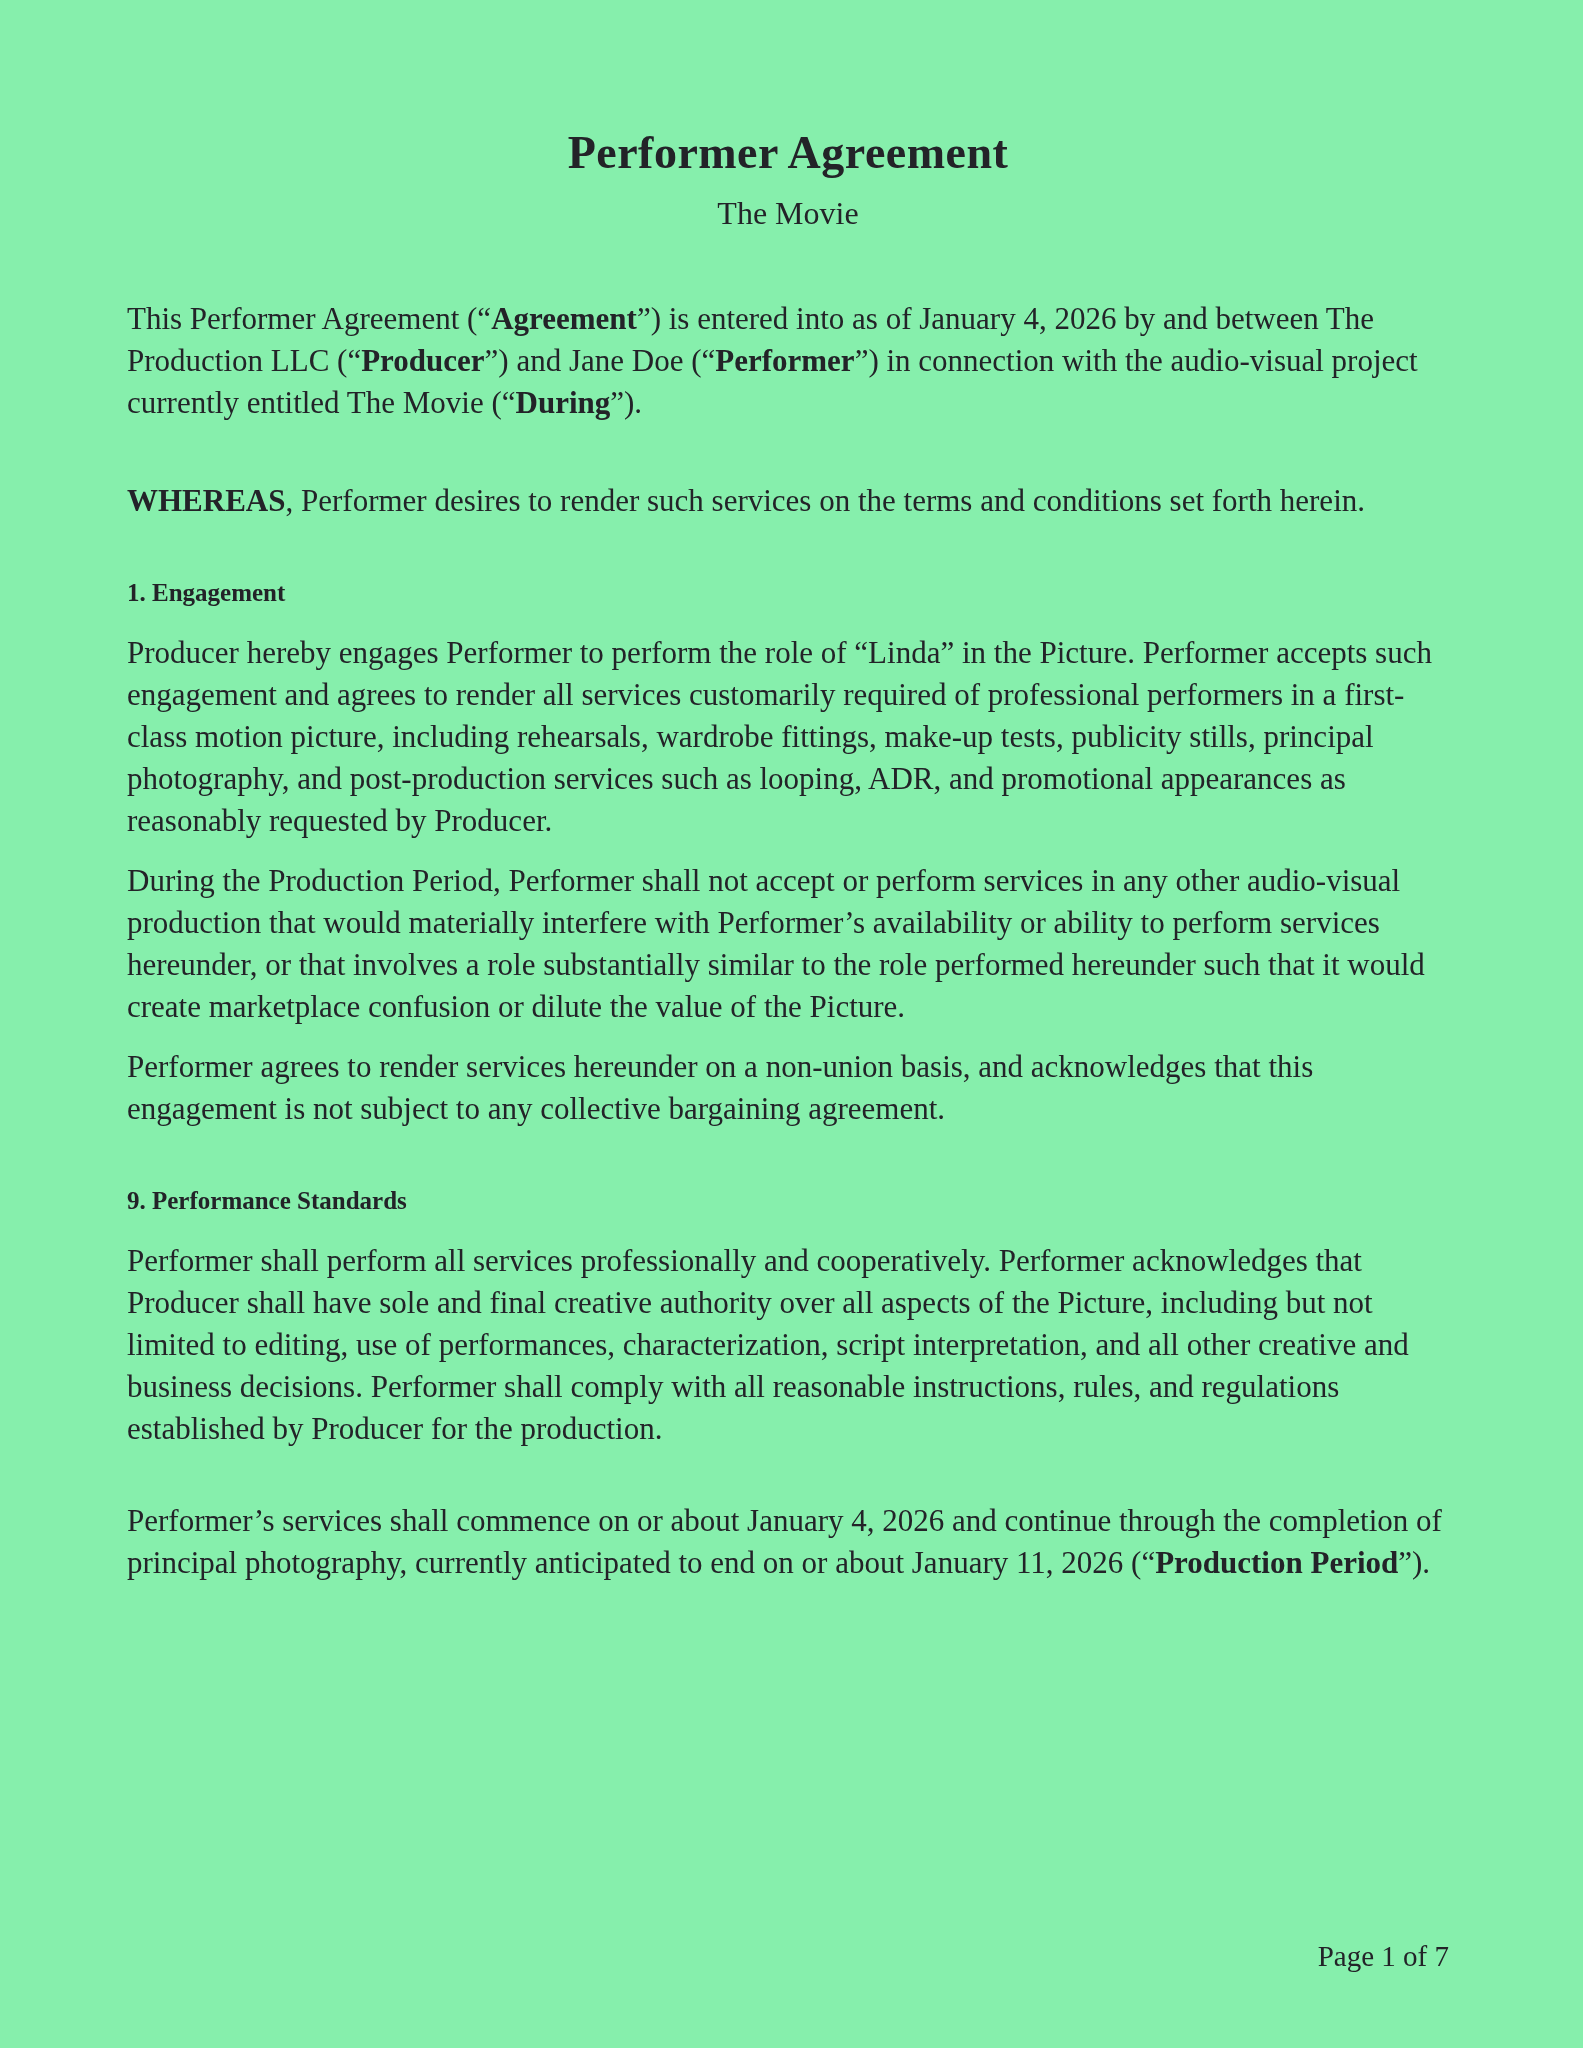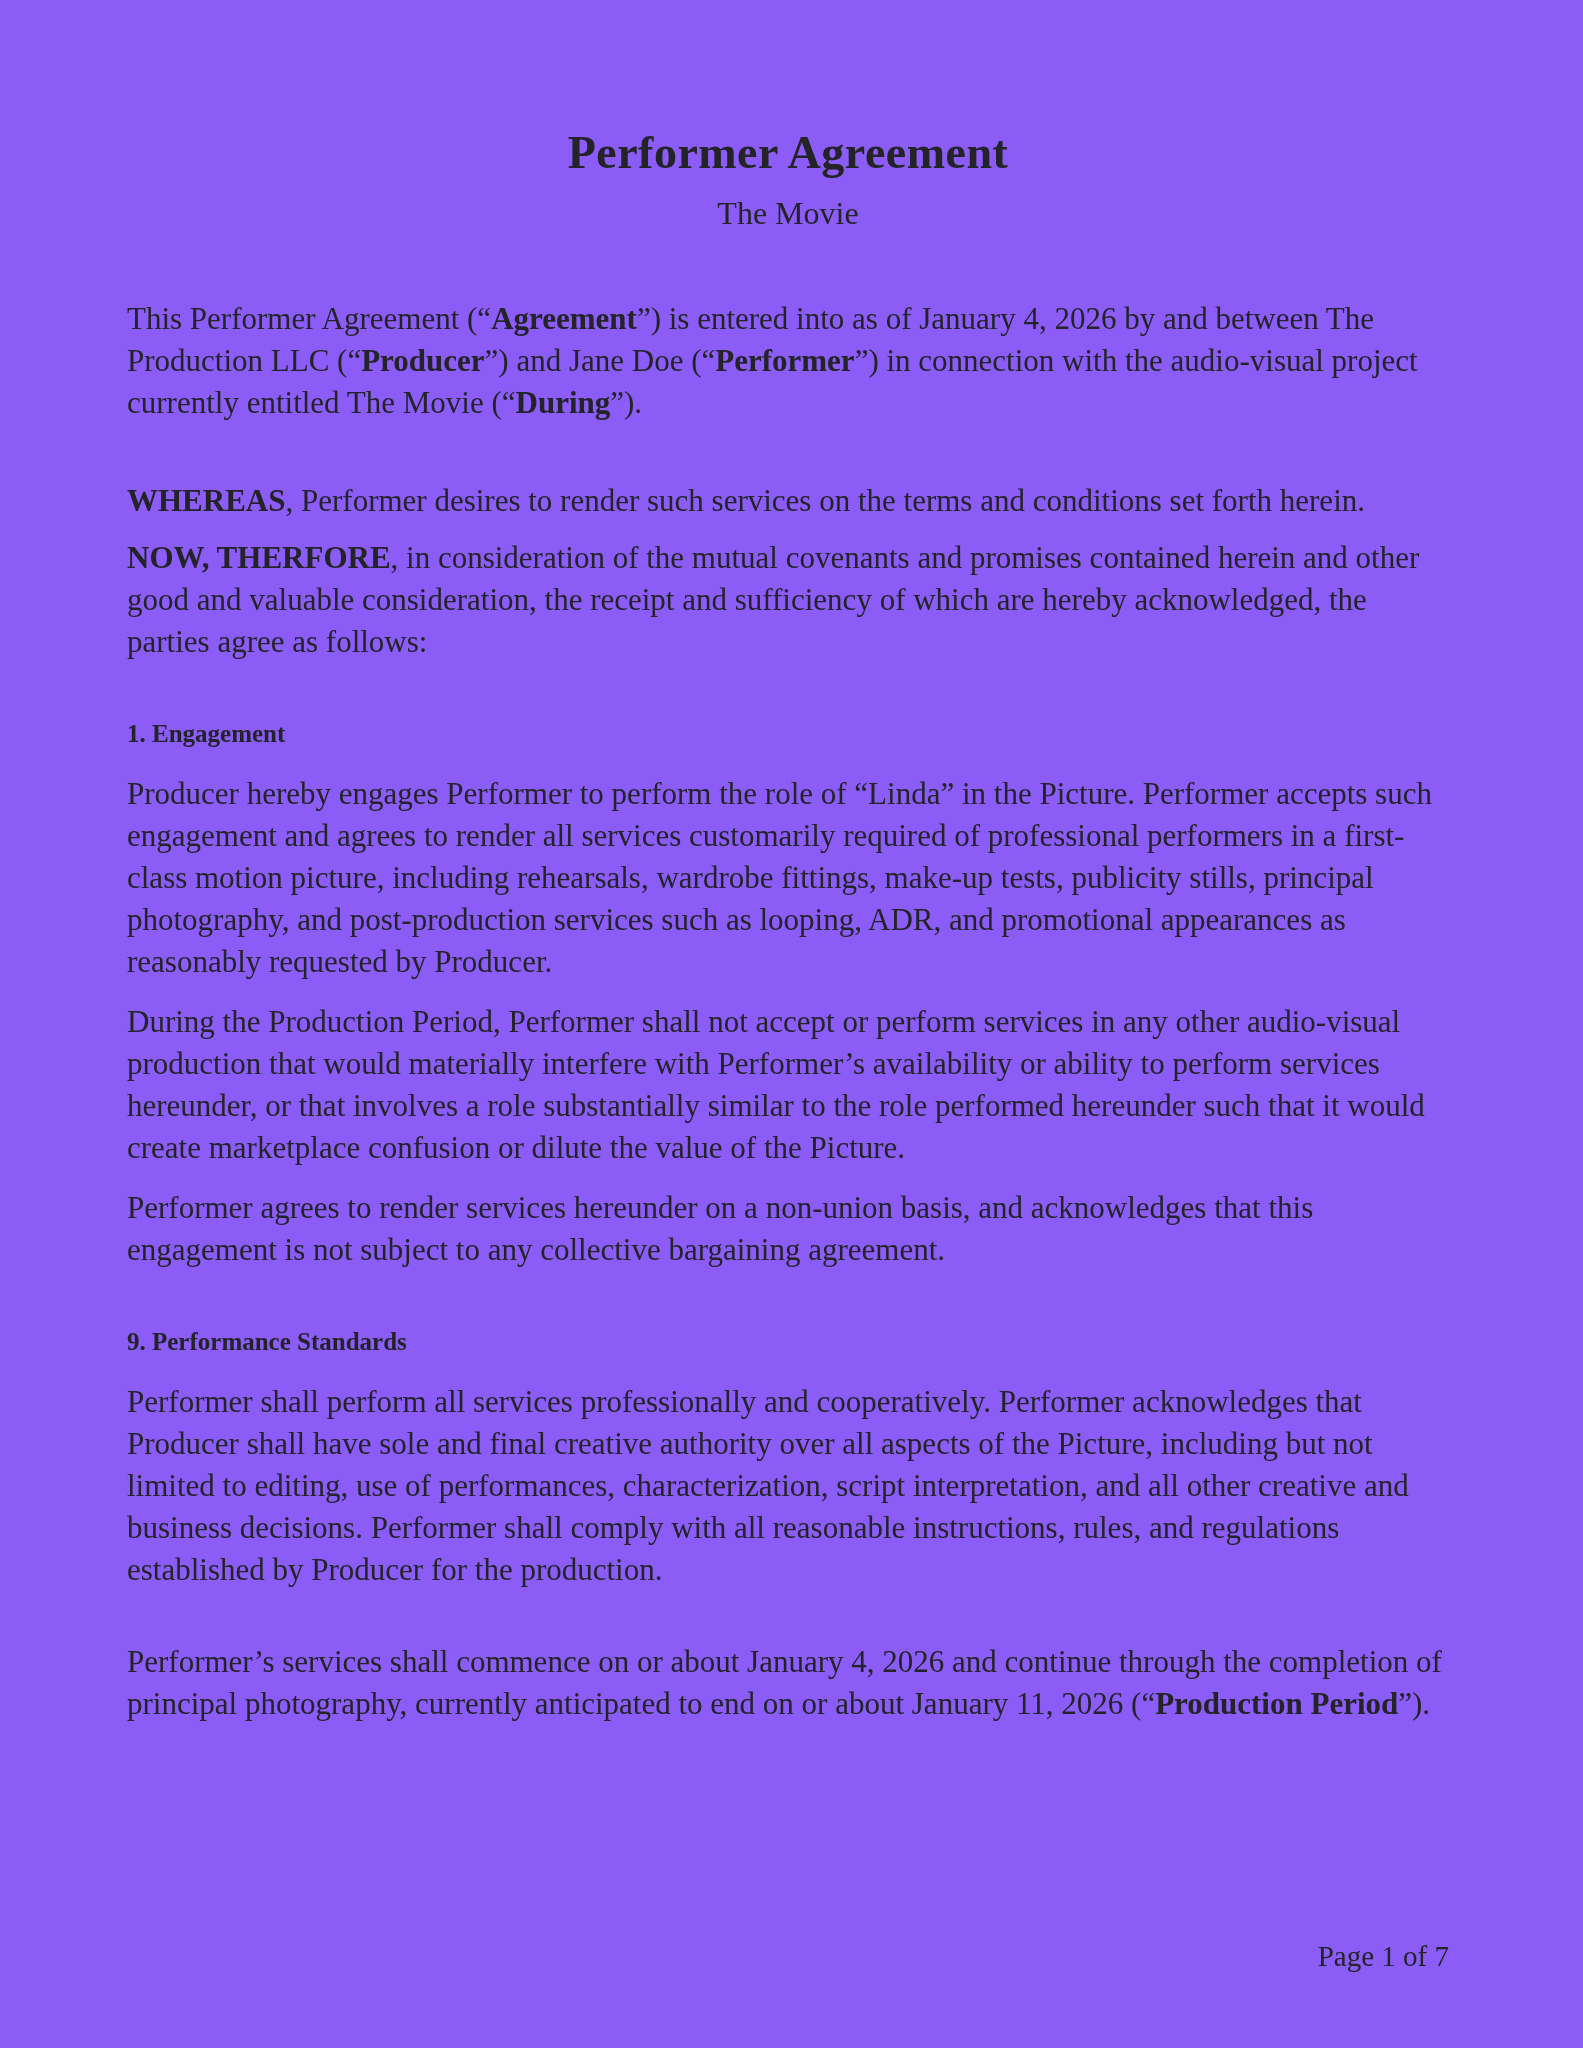--- a/index.html
+++ b/index.html
@@ -1,20 +1,20 @@
 <!DOCTYPE html>
 <html><head>
 <meta charset="utf-8">
 <style>
   html, body { margin: 0; padding: 0; background: #ffffff; }
   .page {
     position: relative;
     width: 1583px;
     height: 2048px;
-    background: #8b5cf6;
+    background: #86efac;
     font-family: "Liberation Serif", "DejaVu Serif", serif;
     color: #232328;
     overflow: hidden;
   }
   .content { padding: 126px 134px 0 127px; }
   .doc-title {
     margin: 0 0 12px 0;
     text-align: center;
     font-size: 46px;
     line-height: 54px;
@@ -63,21 +63,20 @@
 <div class="page">
   <div class="content">
 
     <h1 class="doc-title">Performer Agreement</h1>
     <div class="doc-subtitle">The Movie</div>
 
     <p class="body intro"><span>This Performer Agreement (“</span><b>Agreement</b><span>”) is entered into as of January 4, 2026 by and between The Production LLC (“</span><b>Producer</b><span>”) and Jane Doe (“</span><b>Performer</b><span>”) in connection with the audio-visual project currently entitled The Movie (“</span><b>During</b><span>”).</span></p>
 
     <div class="recitals">
       <p class="body indent"><b>WHEREAS</b><span>, Performer desires to render such services on the terms and conditions set forth herein.</span></p>
-      <p class="body indent"><b>NOW, THERFORE</b><span>, in consideration of the mutual covenants and promises contained herein and other good and valuable consideration, the receipt and sufficiency of which are hereby acknowledged, the parties agree as follows:</span></p>
     </div>
 
     <section class="section">
       <h2 class="section-heading">1. Engagement</h2>
       <p class="body indent"><span>Producer hereby engages Performer to perform the role of “Linda” in the Picture. Performer accepts such engagement and agrees to render all services customarily required of professional performers in a first-class motion picture, including rehearsals, wardrobe fittings, make-up tests, publicity stills, principal photography, and post-production services such as looping, ADR, and promotional appearances as reasonably requested by Producer.</span></p>
       <p class="body indent"><span>During the Production Period, Performer shall not accept or perform services in any other audio-visual production that would materially interfere with Performer’s availability or ability to perform services hereunder, or that involves a role substantially similar to the role performed hereunder such that it would create marketplace confusion or dilute the value of the Picture.</span></p>
       <p class="body indent"><span>Performer agrees to render services hereunder on a non-union basis, and acknowledges that this engagement is not subject to any collective bargaining agreement.</span></p>
     </section>
 
     <section class="section">

